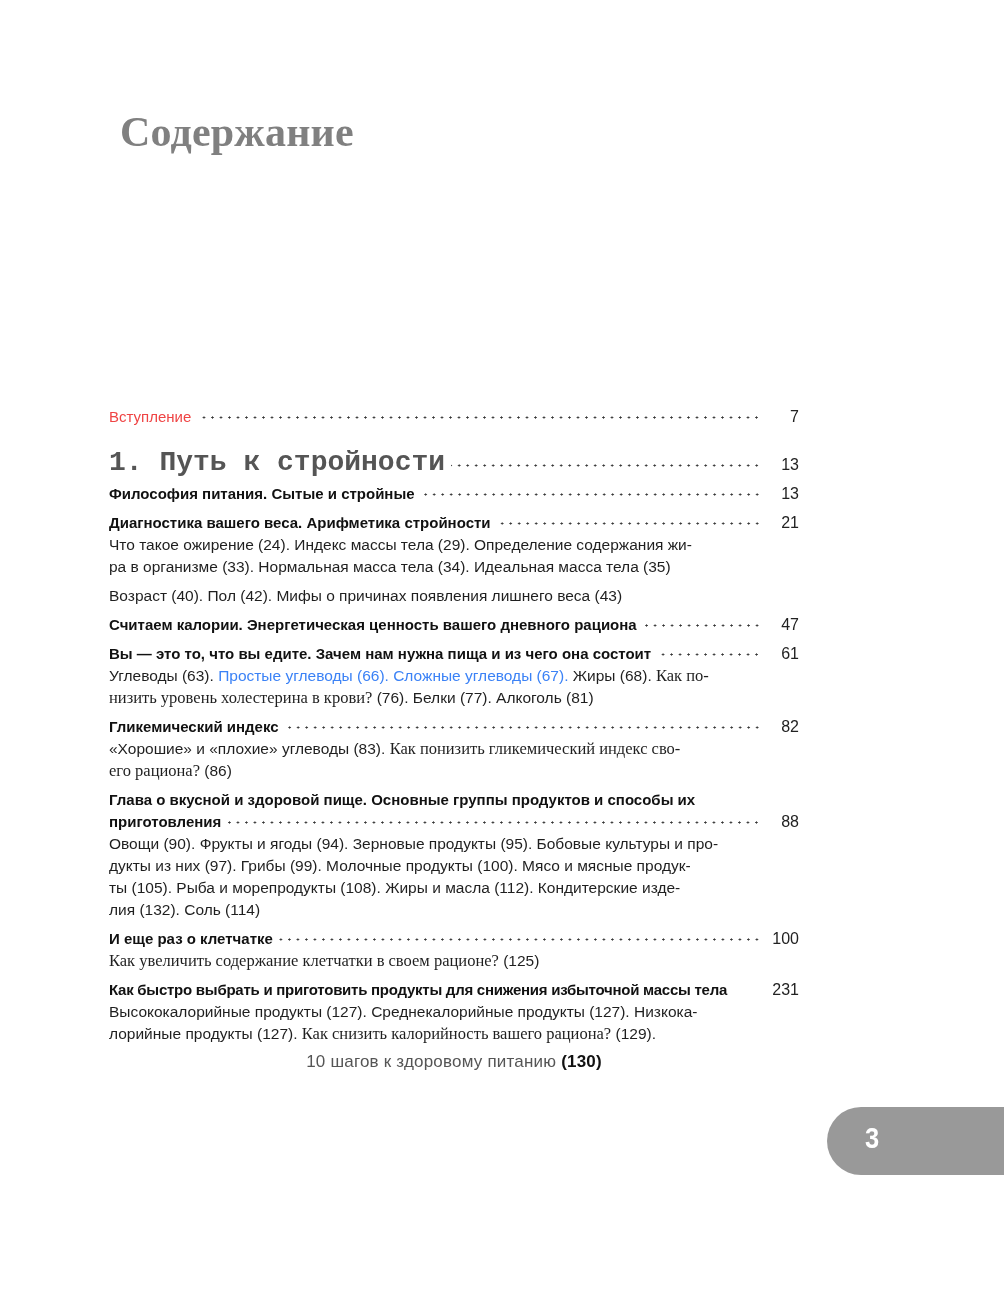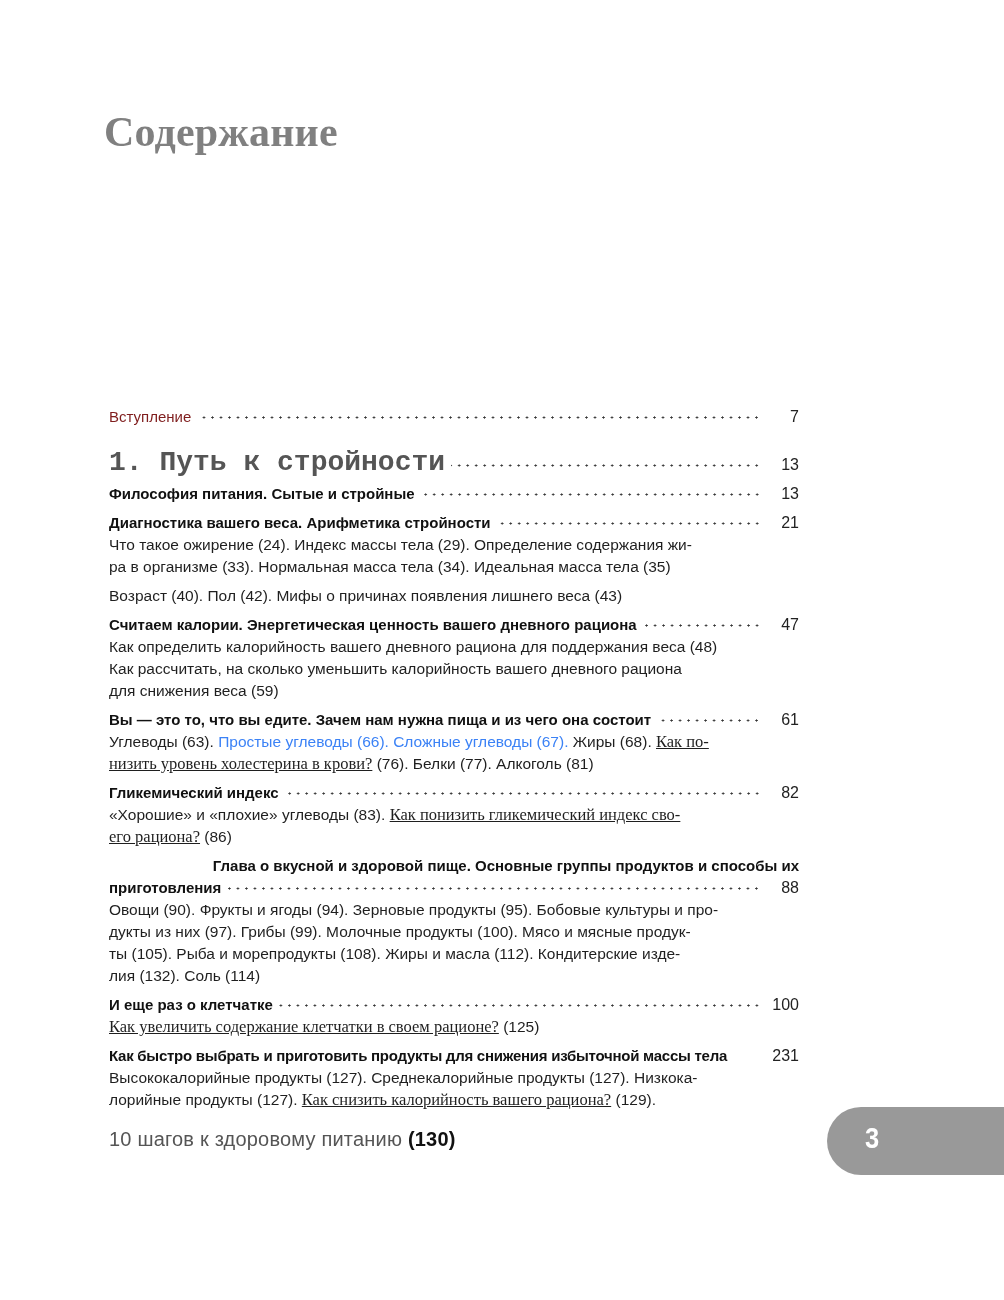--- a/index.html
+++ b/index.html
@@ -6,21 +6,21 @@
     body {
       width: 1004px; height: 1300px;
       background: #ffffff;
       position: relative;
       overflow: hidden;
       font-family: "Liberation Sans", sans-serif;
       color: #1a1a1a;
     }
     .page-title {
       position: absolute;
-      left: 104px; top: 108px;
+      left: 120px; top: 108px;
       margin: 0;
       font-family: "Liberation Serif", serif;
       font-weight: bold;
       font-size: 42px;
       color: #808080;
       letter-spacing: 0.2px;
       text-align: center;
     }
     .toc {
       position: absolute;
@@ -49,21 +49,21 @@
       min-width: 10px;
       height: 3px;
     }
     .row .page {
       flex: 0 0 30px;
       text-align: right;
       font-size: 16px;
       color: #222;
       font-weight: normal;
     }
-    .intro .title { font-size: 15px; color: #7f1d1d; text-align: right; }
+    .intro .title { font-size: 15px; color: #ef4444; text-align: right; }
     .intro { height: 26px; }
     .chapter { margin-top: 13px; height: 32px; }
     .chapter .title {
       font-family: Liberation Mono, monospace;
       font-weight: bold;
       font-size: 28px;
       color: #555555;
     }
     .section { margin-top: 0; }
     .section .title {
@@ -72,35 +72,35 @@
       color: #111;
     }
     .entry { margin-top: 7px; }
     .entry.first { margin-top: 4px; }
     .desc {
       width: 650px;
       font-size: 15.5px;
       line-height: 22px;
       color: #1f1f1f;
     }
-    .desc .serif { font-family: "Liberation Serif", serif; font-size: 16.5px; text-decoration: underline; }
+    .desc .serif { font-family: "Liberation Serif", serif; font-size: 16.5px; }
     .desc .gray { color: #3b82f6; }
     .sec-line { line-height: 22px; height: 22px; }
     .wrap-title {
       font-size: 15px; font-weight: bold; color: #111;
       line-height: 22px;
       white-space: nowrap;
-      text-align: right;
     }
     .footer-line {
-      margin-top: 17px;
-      font-size: 20px;
+      margin-top: 6px;
+      font-size: 17px;
       color: #555555;
       line-height: 22px;
       letter-spacing: 0.2px;
+      text-align: center;
     }
     .footer-line .pg { color: #111; font-weight: bold; }
     .page-tab {
       position: absolute;
       left: 827px; top: 1107px;
       width: 177px; height: 68px;
       background: #999999;
       border-radius: 34px 0 0 34px;
     }
     .page-tab .num {
@@ -158,25 +158,20 @@
       <div>Возраст (40). Пол (42). Мифы о причинах появления лишнего веса (43)</div>
     </div>
   </div>
 
   <div class="entry">
     <div class="row section sec-line">
       <span class="title">Считаем калории. Энергетическая ценность вашего дневного рациона</span>
       <span class="leader"></span>
       <span class="page">47</span>
     </div>
-    <div class="desc">
-      <div>Как определить калорийность вашего дневного рациона для поддержания веса (48)</div>
-      <div>Как рассчитать, на сколько уменьшить калорийность вашего дневного рациона</div>
-      <div>для снижения веса (59)</div>
-    </div>
   </div>
 
   <div class="entry">
     <div class="row section sec-line">
       <span class="title">Вы — это то, что вы едите. Зачем нам нужна пища и из чего она состоит</span>
       <span class="leader"></span>
       <span class="page">61</span>
     </div>
     <div class="desc">
       <div><span>Углеводы (63). </span><span class="gray">Простые углеводы (66). Сложные углеводы (67).</span><span> Жиры (68). </span><span class="serif">Как по-</span></div>

